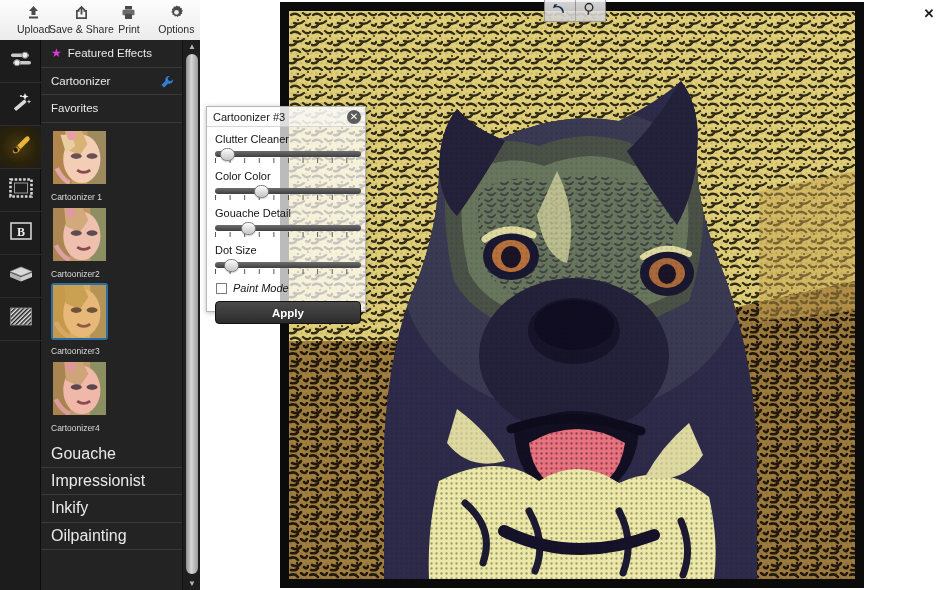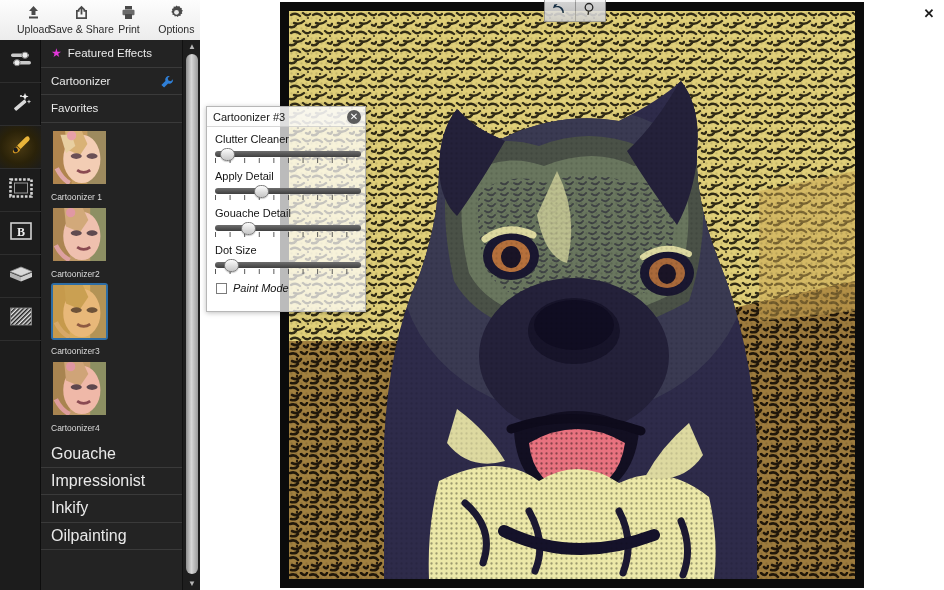--- a/index.html
+++ b/index.html
@@ -515,21 +515,21 @@
         <div>
           <div class="slider-label">Clutter Cleaner</div>
           <div class="slider">
             <div class="slider-track"></div>
             <div class="slider-ticks"></div>
             <div class="slider-knob" style="left: 5.24px;"></div>
           </div>
         </div>
 
         <div>
-          <div class="slider-label">Apply Detail</div>
+          <div class="slider-label">Color Color</div>
           <div class="slider">
             <div class="slider-track"></div>
             <div class="slider-ticks"></div>
             <div class="slider-knob" style="left: 39.3px;"></div>
           </div>
         </div>
 
         <div>
           <div class="slider-label">Gouache Detail</div>
           <div class="slider">
@@ -546,16 +546,17 @@
             <div class="slider-ticks"></div>
             <div class="slider-knob" style="left: 9.17px;"></div>
           </div>
         </div>
 
         <div class="checkrow">
           <span class="checkbox"></span>
           <span>Paint Mode</span>
         </div>
 
+        <button class="apply-btn">Apply</button>
       </div>
     </div>
   </div>
 </div>
 
 </body></html>

